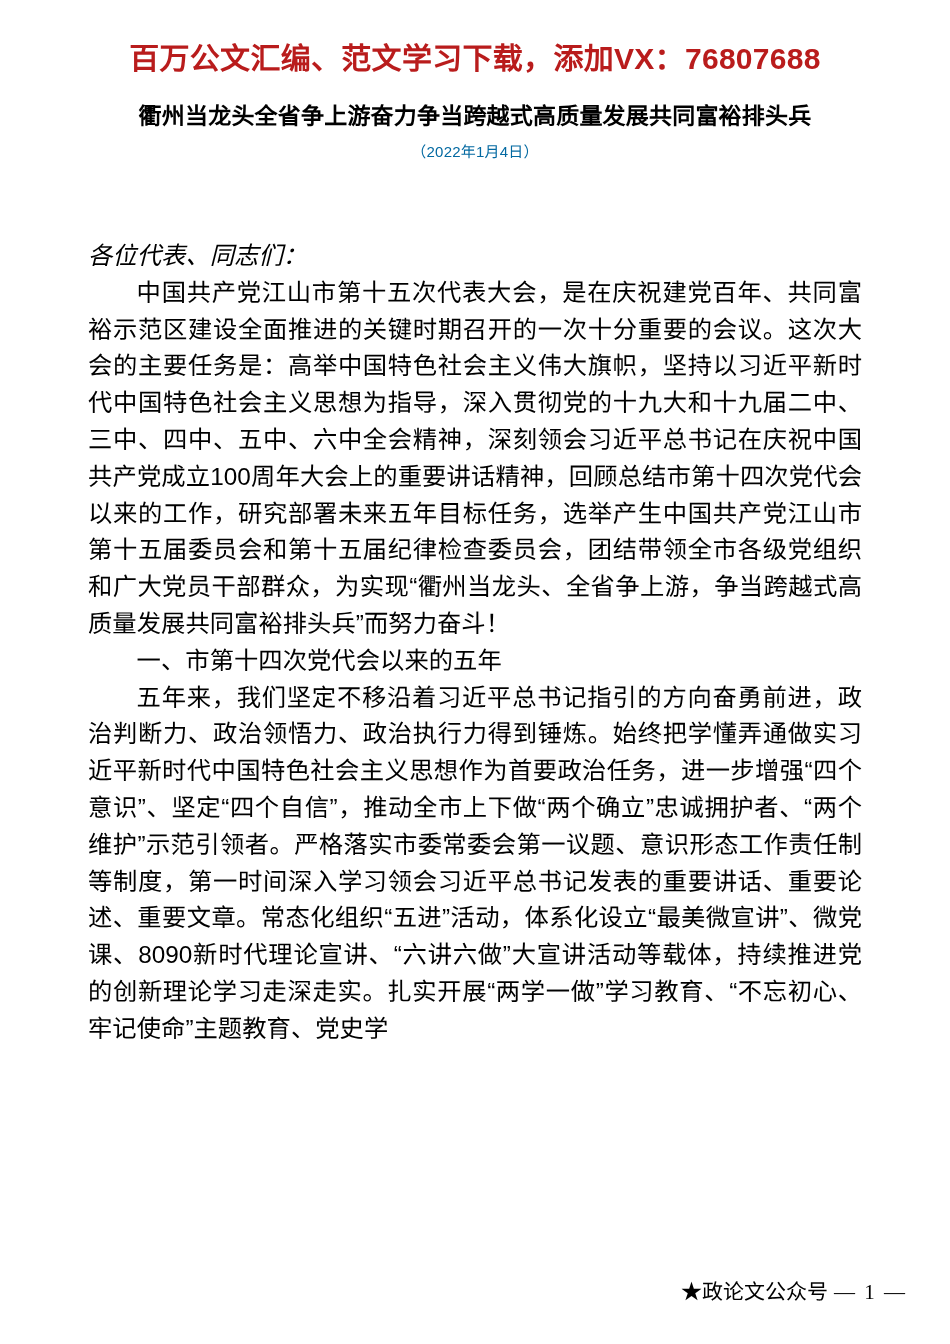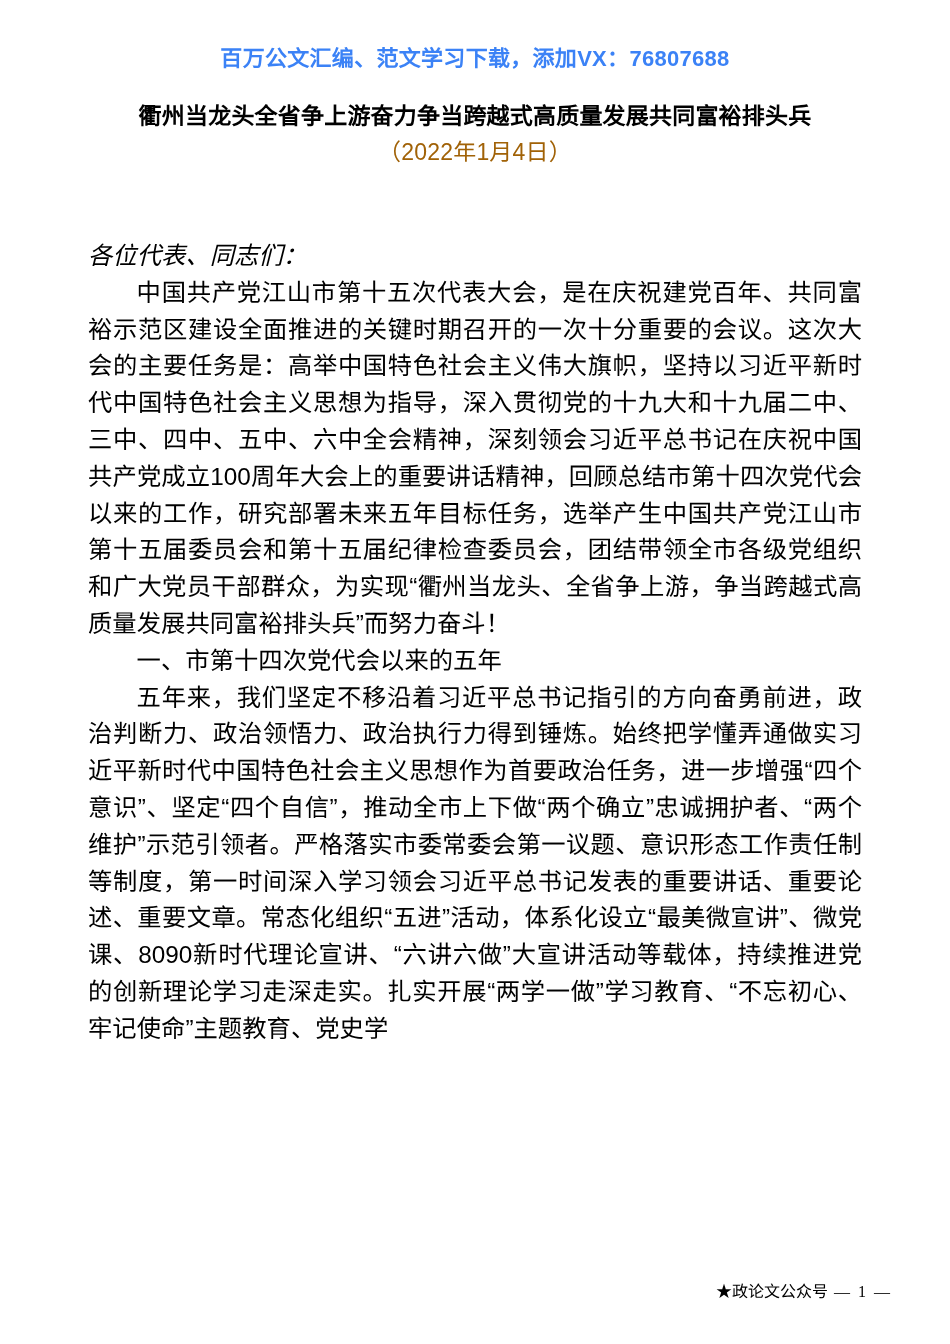--- a/index.html
+++ b/index.html
@@ -24,25 +24,25 @@
     box-sizing: border-box;
   }
 
   
   .promo-header {
     position: absolute;
     top: 44px;
     left: 0;
     width: 950px;
     text-align: center;
-    font-size: 22px;
+    font-size: 30px;
     font-weight: 700;
     letter-spacing: 0.3px;
     line-height: 30px;
-    color: #3b82f6;
+    color: #b91c1c;
     white-space: nowrap;
   }
 
   
   .title-block {
     position: absolute;
     top: 98px;
     left: 88px;
     width: 774px;
     text-align: center;
@@ -51,24 +51,24 @@
   .doc-title-line {
     font-size: 23px;
     font-weight: 700;
     line-height: 36px;
     color: #000000;
     letter-spacing: 0.2px;
     white-space: nowrap;
   }
 
   .doc-date-line {
-    font-size: 23px;
+    font-size: 15px;
     font-weight: 400;
     line-height: 36px;
-    color: #a16207;
+    color: #0369a1;
     letter-spacing: 0.2px;
     white-space: nowrap;
   }
 
   
   .doc-body {
     position: absolute;
     top: 238px;
     left: 88px;
     width: 774px;
@@ -98,24 +98,24 @@
     text-indent: 2em;
   }
 
   
   .doc-footer {
     position: absolute;
     left: 0;
     top: 1277px;
     width: 950px;
     text-align: right;
-    padding-right: 58px;
+    padding-right: 43px;
     box-sizing: border-box;
     font-family: "Liberation Serif", "DejaVu Serif", serif;
-    font-size: 16px;
+    font-size: 21px;
     line-height: 30px;
     color: #000000;
     white-space: nowrap;
   }
 
   .footer-brand {
     font-family: "Liberation Serif", "DejaVu Serif", serif;
   }
 
   .footer-page {

